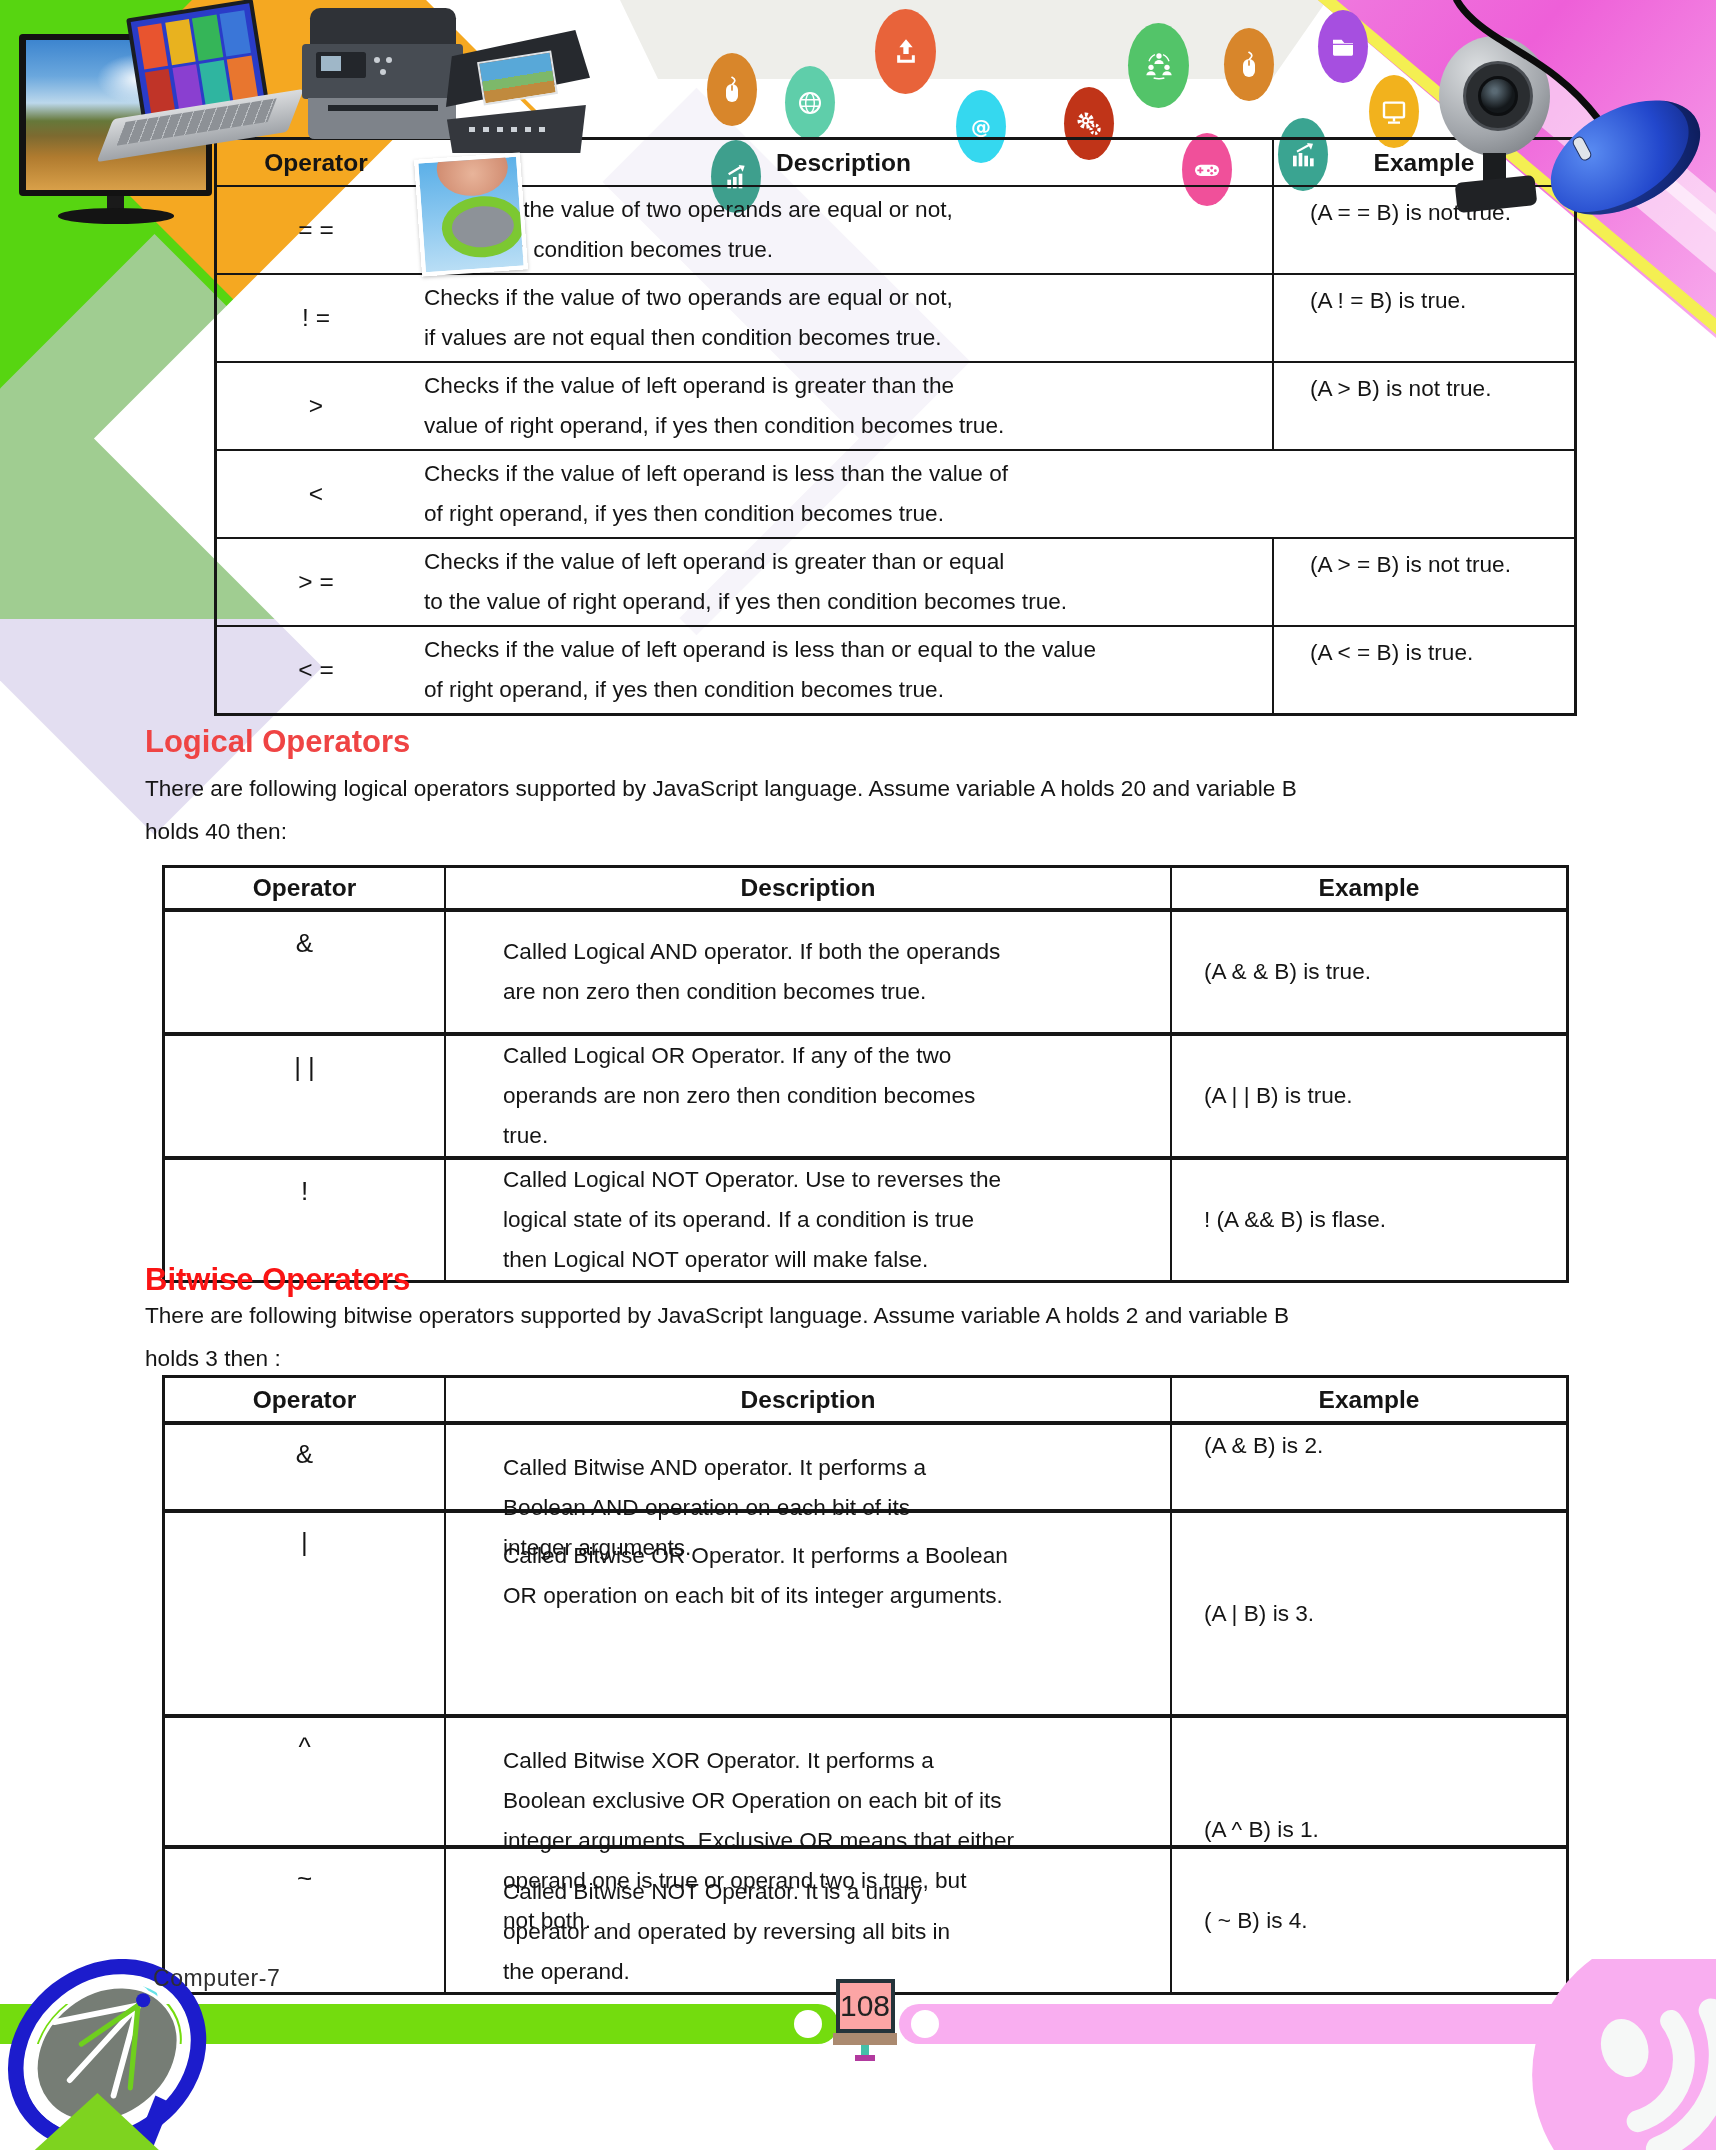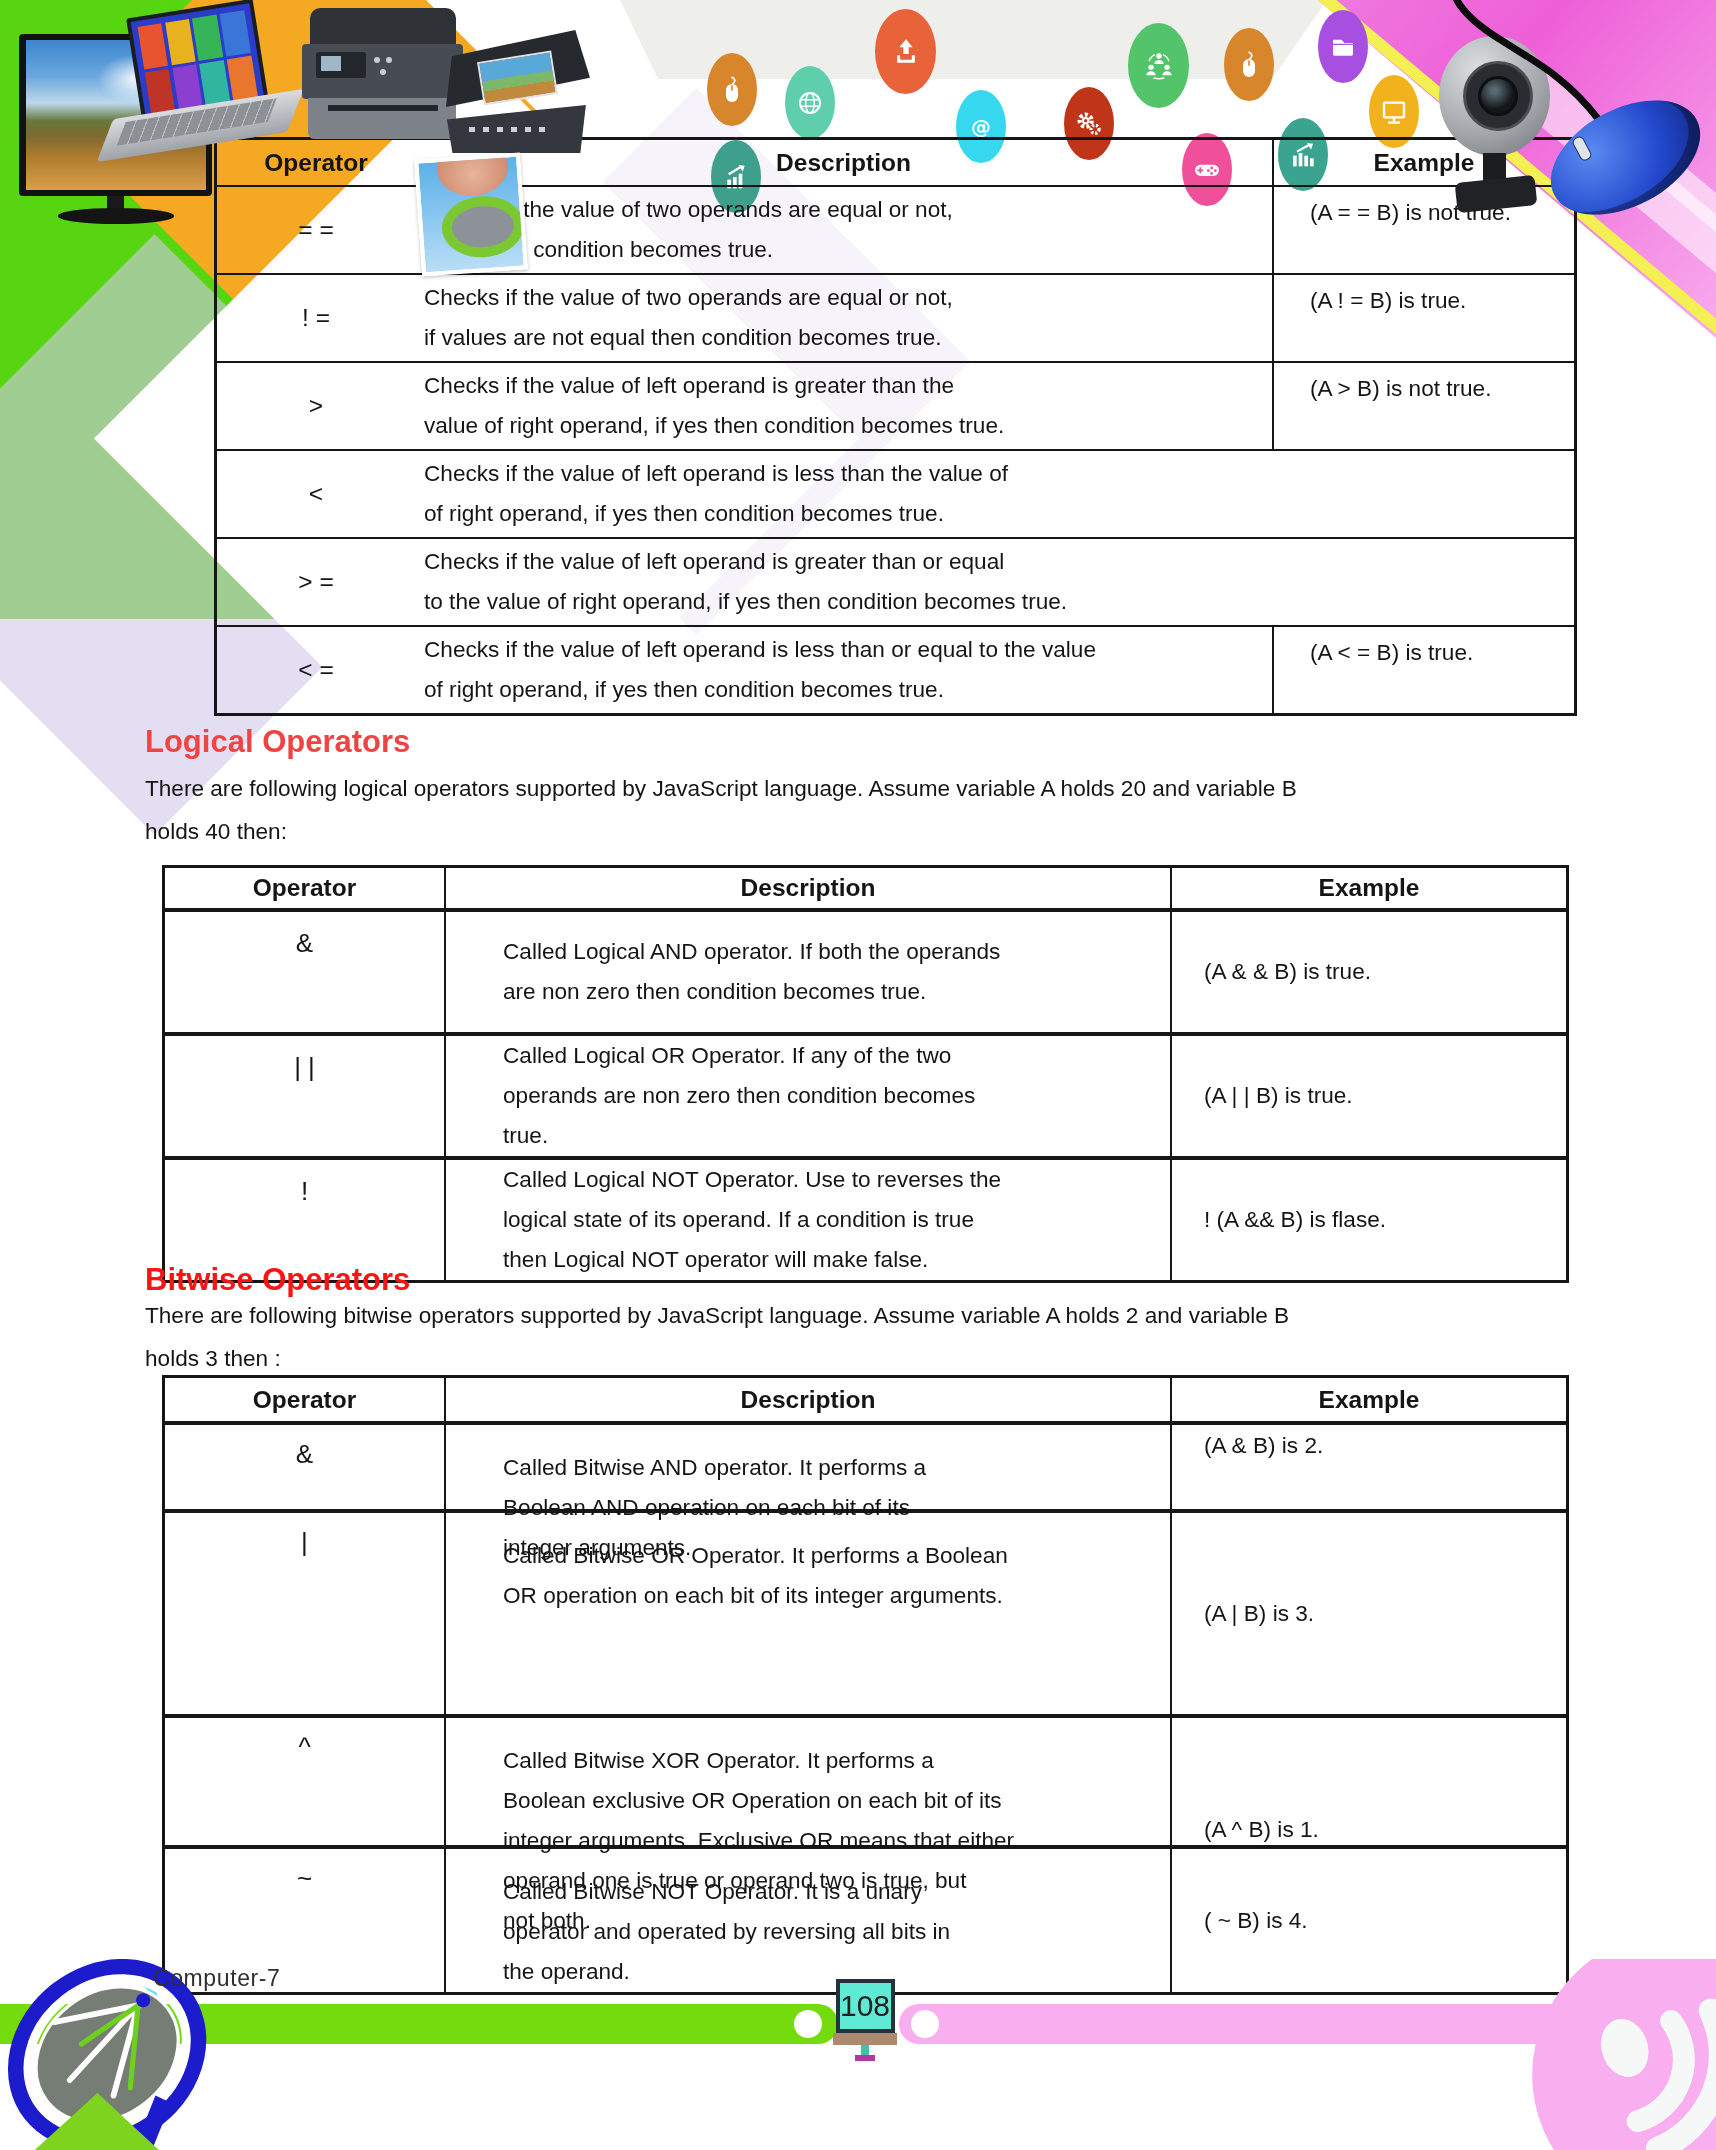--- a/index.html
+++ b/index.html
@@ -161,21 +161,21 @@
   #intro-bitwise{top:1294px;}
 
   
   #footer-green-bar{left:0;top:2004px;width:838px;height:40px;background:#74dc0e;
     border-radius:0 20.6px 20.6px 0;z-index:2;}
   .bar-hole{position:absolute;width:28px;height:28px;border-radius:50%;background:#fff;top:5.8px;}
   #footer-pink-bar{left:899px;top:2004px;width:722px;height:40px;background:#f9aef0;
     border-radius:20.6px 0 0 20.6px;z-index:2;}
   #footer-brand{left:153px;top:1965px;font-size:23px;color:#2f2f2f;z-index:4;letter-spacing:0.6px;}
   #page-number-box{left:831px;top:1979px;width:68px;z-index:4;text-align:center;}
-  #page-number-screen{width:59px;height:54px;border:4.5px solid #24333a;background:#5eead4;margin:0 auto;
+  #page-number-screen{width:59px;height:54px;border:4.5px solid #24333a;background:#fca5a5;margin:0 auto;
     display:flex;align-items:center;justify-content:center;font-size:30px;color:#222;}
   #page-number-base{width:64px;height:11.6px;background:#ab8a70;margin:0 auto;}
   #page-number-stem{width:7.7px;height:10.3px;background:#45c0a8;margin:0 auto;}
   #page-number-foot{width:19.3px;height:5.8px;background:#b23a9e;margin:0 auto;}
   #satellite-logo{left:3.9px;top:1959px;z-index:3;}
   #smiley-signal-logo{left:1527px;top:1959px;z-index:3;}
 </style>
 </head>
 <body>
 
@@ -387,20 +387,21 @@
       </div>
       <div class="trow" data-interactable="false">
         <div class="cell op" data-interactable="false">&lt;</div>
         <div class="cell desc" data-interactable="false">Checks if the value of left operand is less than the value of
 of right operand, if yes then condition becomes true.</div>
       </div>
       <div class="trow" data-interactable="false">
         <div class="cell op" data-interactable="false">&gt; =</div>
         <div class="cell desc" data-interactable="false">Checks if the value of left operand is greater than or equal
 to the value of right operand, if yes then condition becomes true.</div>
+        <div class="cell ex" data-interactable="false">(A &gt; = B) is not true.</div>
       </div>
       <div class="trow" data-interactable="false">
         <div class="cell op" data-interactable="false">&lt; =</div>
         <div class="cell desc" data-interactable="false">Checks if the value of left operand is less than or equal to the value
  of right operand, if yes then condition becomes true.</div>
         <div class="cell ex" data-interactable="false">(A &lt; = B) is true.</div>
       </div>
     </div>
 
   <div class="sec-heading" id="heading-logical" data-interactable="false" style="color: #ef4444;">Logical Operators</div>

